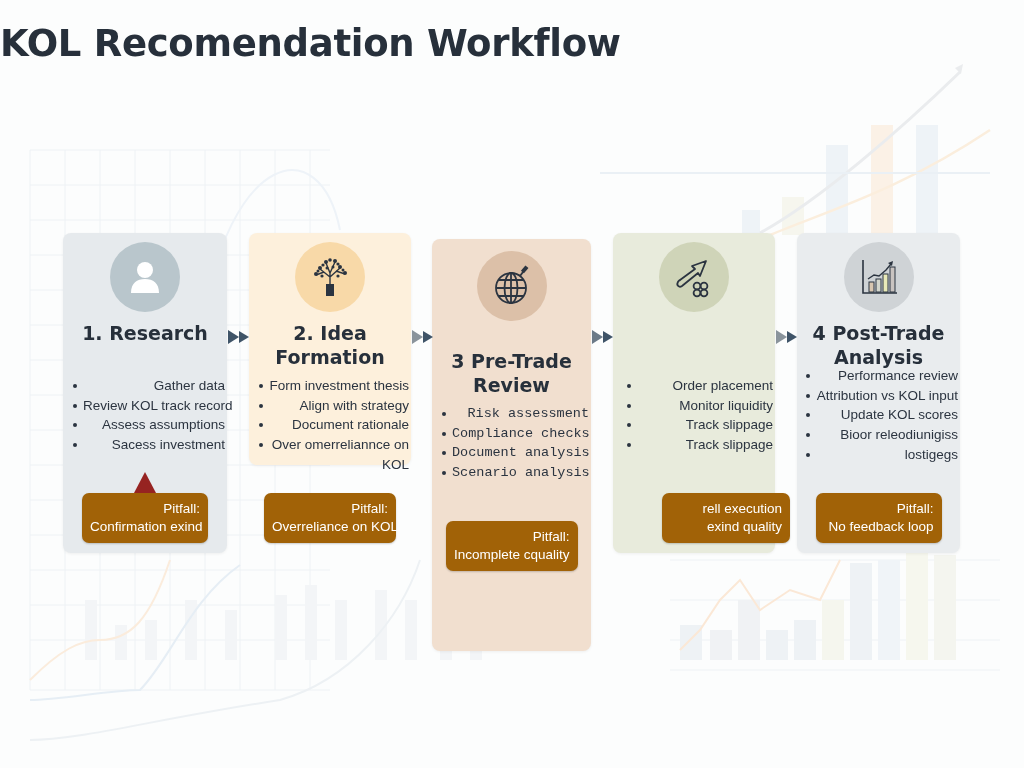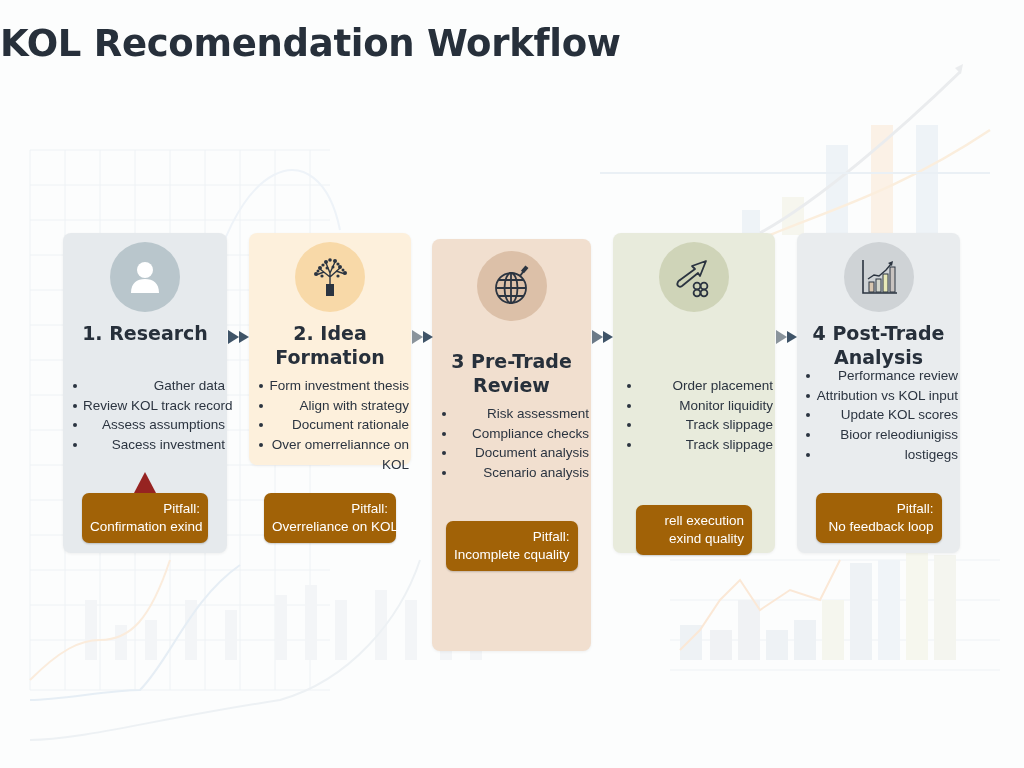--- a/index.html
+++ b/index.html
@@ -191,21 +191,21 @@
         <path d="M21 9 V39 M6 24 H36 M8.5 16 H33.5 M8.5 32 H33.5"></path>
         <path d="M30 12 L36 4"></path>
       </g>
       <rect x="33" y="2" width="4" height="7" transform="rotate(40 35 5)" fill="#2b3440"></rect>
     </svg>
   </div>
   <div class="card-title" style="top:110px;">
     <div>3 Pre-Trade</div>
     <div>Review</div>
   </div>
-  <ul class="bullets" style="top:165px;">
+  <ul class="bullets" style="top:165px;font-family:Liberation Mono, monospace;">
     <li>Risk assessment</li>
     <li>Compliance checks</li>
     <li>Document analysis</li>
     <li>Scenario analysis</li>
   </ul>
   <div class="pitfall" style="top:282px; width:132px;">
     <div>Pitfall:</div>
     <div>Incomplete cquality</div>
   </div>
 </div>
@@ -226,21 +226,21 @@
           <circle cx="32" cy="38" r="3.4"></circle>
       </g>
     </svg>
   </div>
   <ul class="bullets" style="top:143px; left:13px;">
     <li>Order placement</li>
     <li>Monitor liquidity</li>
     <li>Track  slippage</li>
     <li>Track slippage</li>
   </ul>
-  <div class="pitfall" style="top:272px; width:116px;">
+  <div class="pitfall" style="top:260px; width:128px;margin-left:32px;">
     <div>rell execution</div>
     <div>exind quality</div>
   </div>
 </div>
 
 <svg class="arrow" style="left:775px; top:329px;" viewBox="0 0 26 16">
   <path d="M1 1 L12 8 L1 15 Z" fill="#8a949c"></path>
     <path d="M12 2 L22 8 L12 14 Z" fill="#3f5468"></path>
 </svg>
 

